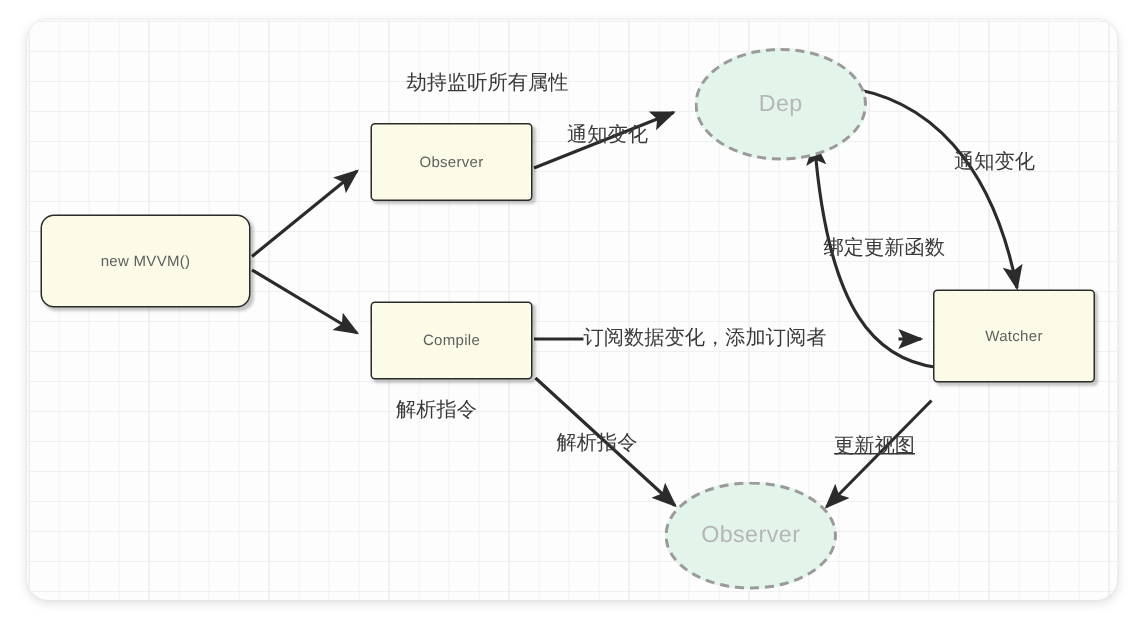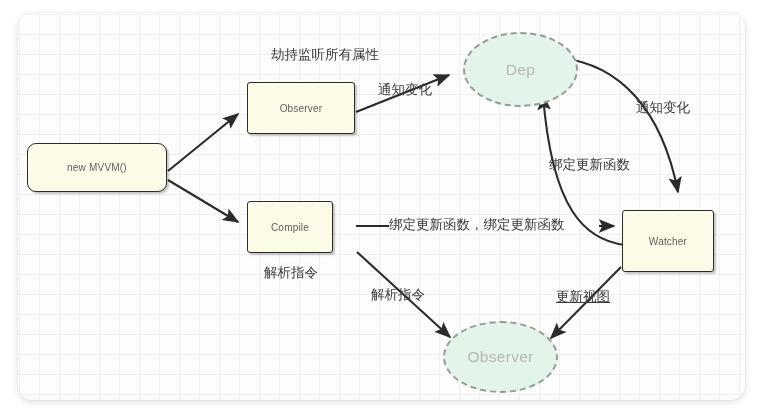--- a/index.html
+++ b/index.html
@@ -107,53 +107,53 @@
     <path d="M625,245 C585,240 552,210 543,95" fill="none" stroke="#2b2b2b" stroke-width="2.1" marker-end="url(#arrowhead)"></path>
 
     <path d="M356,226 L389,226" fill="none" stroke="#2b2b2b" stroke-width="2.1"></path>
     <path d="M599,226 L614,226" fill="none" stroke="#2b2b2b" stroke-width="2.1" marker-end="url(#arrowhead)"></path>
 
     <path d="M357,252 L450,337" fill="none" stroke="#2b2b2b" stroke-width="2.1" marker-end="url(#arrowhead)"></path>
 
     <path d="M621,267 L551,338" fill="none" stroke="#2b2b2b" stroke-width="2.1" marker-end="url(#arrowhead)"></path>
   </svg>
 
-  <div class="node-box rounded" style="left:27px; top:143px; width:140px; height:49px;">
+  <div class="node-box rounded" style="left:27px; top:143px; width:140px; height:62px;">
     <span>new MVVM()</span>
   </div>
 
   <div class="node-box soft" style="left:247px; top:82px; width:108px; height:52px;">
     <span>Observer</span>
   </div>
 
-  <div class="node-box soft" style="left:247px; top:201px; width:86px; height:52px;">
+  <div class="node-box soft" style="left:247px; top:201px; width:108px; height:52px;">
     <span>Compile</span>
   </div>
 
   <div class="node-ellipse" style="left:463px; top:32px; width:115px; height:75px;">
     <span>Dep</span>
   </div>
 
-  <div class="node-box soft" style="left:622px; top:210px; width:92px; height:62px;">
+  <div class="node-box soft" style="left:622px; top:193px; width:108px; height:62px;">
     <span>Watcher</span>
   </div>
 
   <div class="node-ellipse" style="left:443px; top:321px; width:115px; height:72px;">
     <span>Observer</span>
   </div>
 
   <div class="edge-label" style="left:235px; top:48px;margin-left:36px;">劫持监听所有属性</div>
 
   <div class="edge-label" style="left:264px; top:266px;">解析指令</div>
 
   <div class="edge-label" style="left:378px; top:83px;">通知变化</div>
 
   <div class="edge-label" style="left:636px; top:101px;">通知变化</div>
 
   <div class="edge-label" style="left:549px; top:158px;">绑定更新函数</div>
 
-  <div class="edge-label" style="left:389px; top:218px;">绑定更新函数，绑定更新函数</div>
+  <div class="edge-label" style="left:389px; top:218px;">订阅数据变化，添加订阅者</div>
 
   <div class="edge-label" style="left:371px; top:288px;">解析指令</div>
 
   <div class="edge-label" style="left:556px; top:290px;text-decoration:underline;">更新视图</div>
 
 </div>
 
 </body></html>

